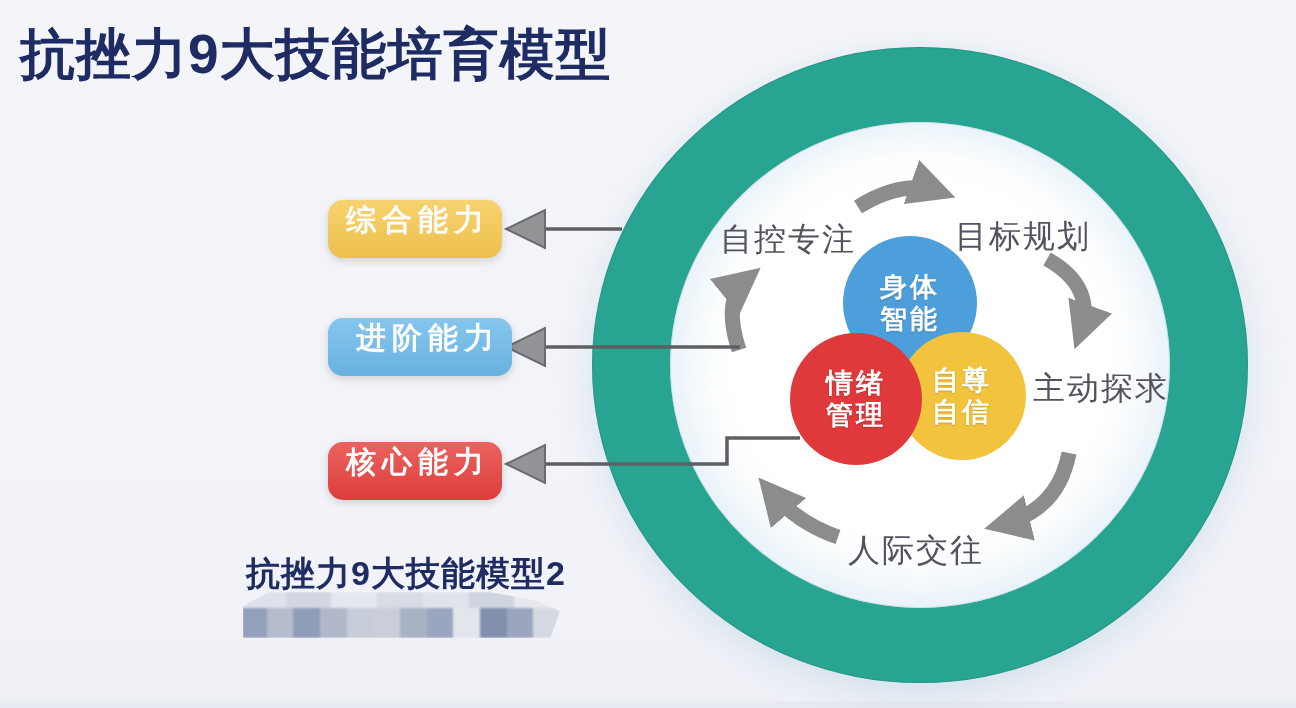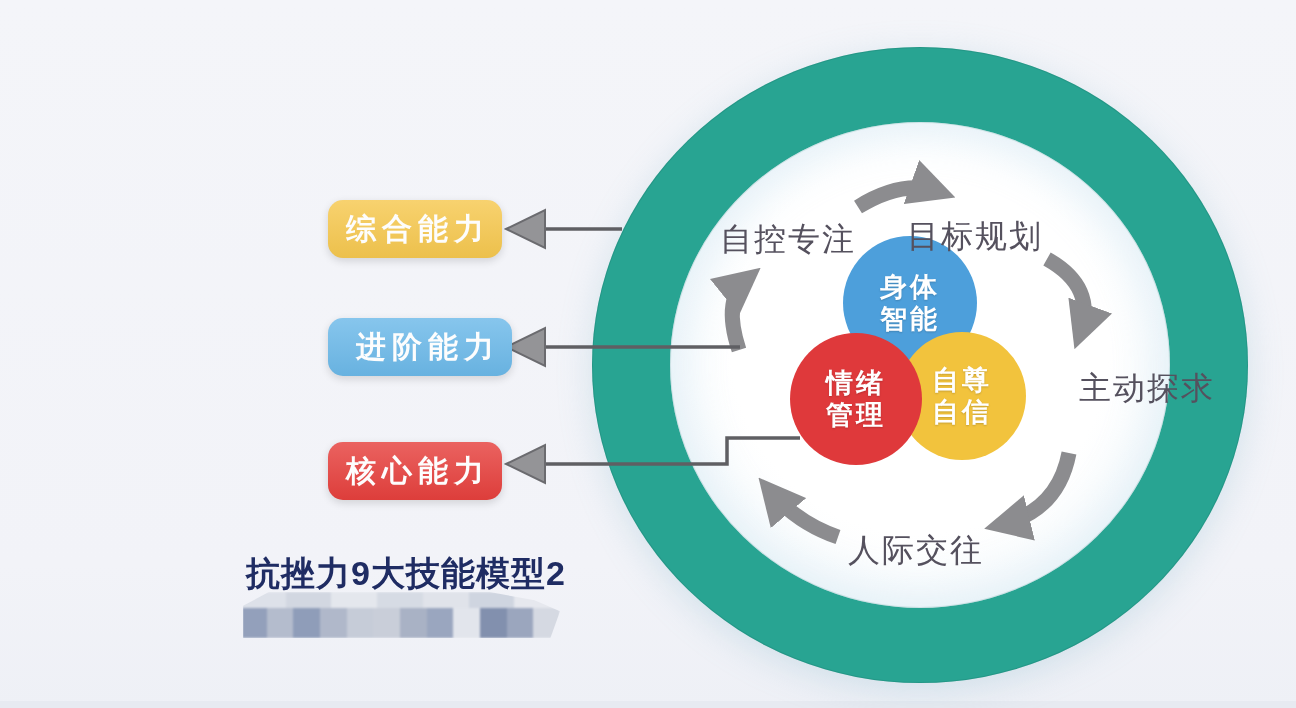--- a/index.html
+++ b/index.html
@@ -27,35 +27,35 @@
   .ring-label{
     position:absolute;left:815px;top:78px;width:200px;text-align:center;z-index:5;
     font-size:30px;font-weight:600;color:#d9f2e6;letter-spacing:4px;
   }
   .arrow-layer{position:absolute;left:0;top:0;z-index:3;}
   .cycle-label{
     position:absolute;width:150px;text-align:left;z-index:5;
     font-size:32px;font-weight:500;color:#55515e;letter-spacing:2px;
   }
   .cl-0{left:720px;top:218px;}
-  .cl-1{left:907px;top:215px;}
-  .cl-2{left:1079px;top:367px;}
+  .cl-1{left:955px;top:215px;}
+  .cl-2{left:1033px;top:367px;}
   .cl-3{left:848px;top:529px;}
   .cl-4{left:656px;top:377px;}
   .core-circle{
     position:absolute;border-radius:50%;display:flex;align-items:center;justify-content:center;
     text-align:center;color:#ffffff;font-size:27px;font-weight:800;line-height:1.2;
     letter-spacing:3px;text-shadow:0 1px 2px rgba(0,0,0,.18);
   }
   .cc-physical{left:843px;top:236px;width:134px;height:134px;z-index:4;}
   .cc-esteem{left:898px;top:332px;width:128px;height:128px;z-index:5;}
   .cc-emotion{left:790px;top:333px;width:132px;height:132px;z-index:6;}
   .cap-box{
     position:absolute;left:328px;width:174px;height:58px;border-radius:15px;z-index:5;
-    display:flex;align-items:center;justify-content:center;
+    display:flex;align-items:flex-start;justify-content:center;
     color:#fdfdfd;font-size:30px;font-weight:700;letter-spacing:6px;text-indent:6px;
     background-image:linear-gradient(rgba(255,255,255,.18),rgba(0,0,0,.04));
     box-shadow:0 3px 8px rgba(0,0,0,.14);
   }
   .cap-0{top:200px;}
   .cap-1{top:318px;}
   .cap-2{top:434px;}
   .caption{
     position:absolute;left:246px;top:551px;font-size:34px;font-weight:800;color:#1f2c63;
     letter-spacing:1px;z-index:5;
@@ -71,20 +71,21 @@
   .wm-block{flex:1;}
   .bottom-edge{position:absolute;left:0;top:701px;width:1296px;height:7px;background:#e7eaf1;z-index:0;}
 </style>
 </head>
 <body>
 
 <div class="canvas">
 
   <div class="bottom-edge"></div>
 
+  <div class="page-title">抗挫力9大技能培育模型</div>
 
   <div class="ring-outer" style="background-color: rgb(40, 164, 146);"></div>
   <div class="ring-inner"></div>
 
   <svg class="arrow-layer" width="1296" height="708" viewBox="0 0 1296 708">
     <defs>
       <marker id="ah" markerUnits="strokeWidth" markerWidth="3.1" markerHeight="3.1" viewBox="0 0 10 10" refX="6.5" refY="5" orient="auto">
         <path d="M0,0 L10,5 L0,10 Z" fill="#8c8c8f"></path>
       </marker>
     </defs>

